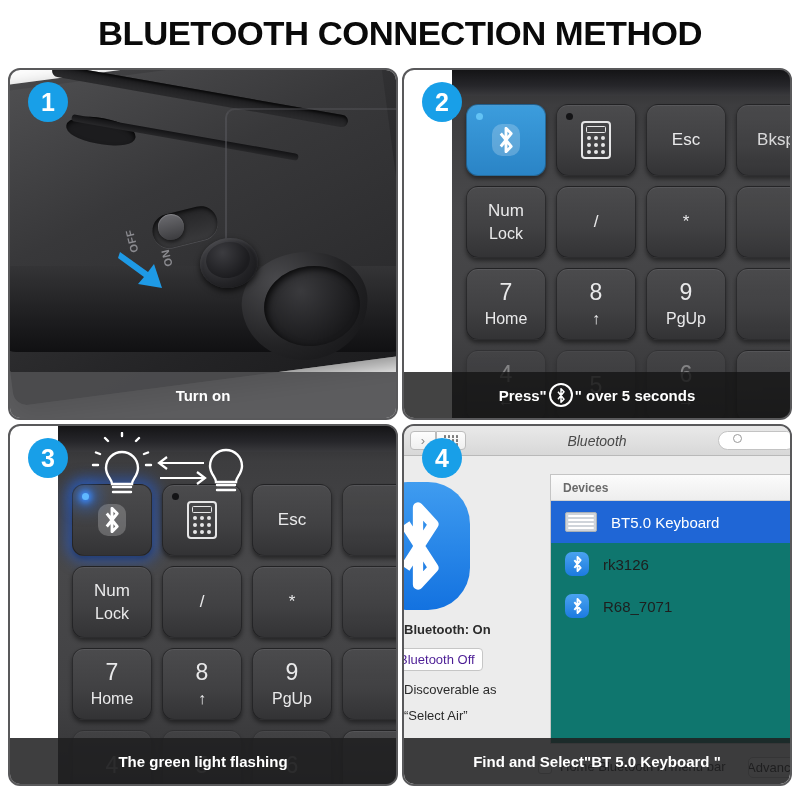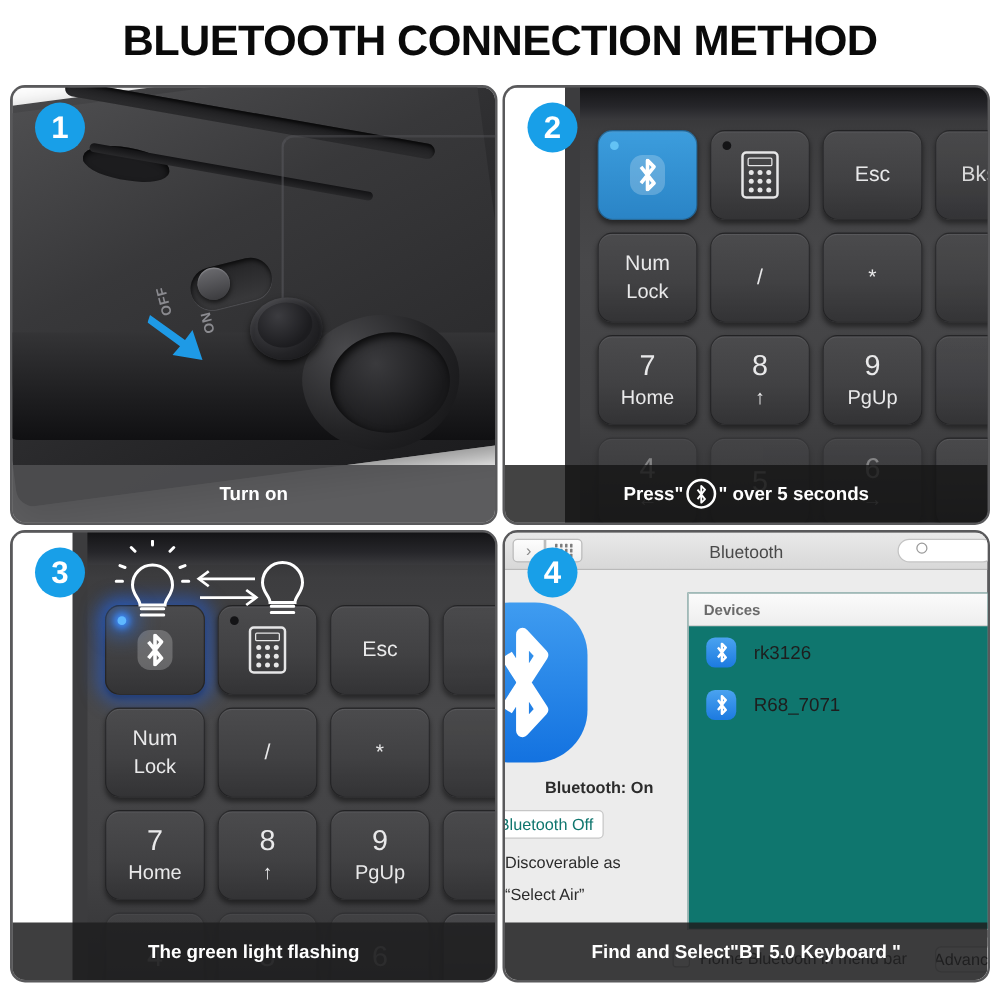--- a/index.html
+++ b/index.html
@@ -181,21 +181,20 @@
     transform: rotate(-8deg);
   }
 
   .p1-arrow { position:absolute; left: 108px; top: 176px; width: 58px; height: 48px; z-index: 12; }
 
   
   .kp-white { position:absolute; left:0; top:0; width:48px; height:100%; background:#ffffff; z-index:5; }
   .kp-body {
     position:absolute; left: 48px; top: 0; right: 0; bottom: 0;
     background: linear-gradient(180deg,#2a2a2c 0%,#3d3d3f 10%,#48484a 40%,#424244 75%,#323234 100%);
-    margin-left: 12px;
   }
   .kp-topbar {
     position:absolute; left:0; top:0; width:100%; height: 26px;
     background: linear-gradient(180deg,#141416,#26262a 60%,#3a3a3d);
   }
   .kp-grid {
     position:absolute; left: 14px; right: -40px; top: 34px;
     display: grid;
     grid-template-columns: repeat(4, 80px);
     grid-auto-rows: 72px;
@@ -257,21 +256,21 @@
   
   .mac-win { position:absolute; inset:0; background:#ececec; }
   .mac-titlebar {
     position:absolute; left:0; top:0; width:100%; height: 30px;
     background: linear-gradient(180deg,#e9e9e9,#d8d8d8);
     border-bottom: 1px solid #b9b9b9;
     display:flex; align-items:center;
   }
   .mac-tb-title {
     position:absolute; left:0; width:100%; text-align:center;
-    font-size: 14px; color:#4a4a4a;
+    font-size: 14px; color:#4a4a4a;font-style:italic;
   }
   .mac-back {
     position:absolute; left: 6px; top: 5px;
     width: 26px; height: 19px;
     border: 1px solid #bcbcbc; border-radius: 4px 0 0 4px;
     background: linear-gradient(180deg,#fdfdfd,#efefef);
     display:flex; align-items:center; justify-content:center;
     color:#8a8a8a; font-size: 13px;
   }
   .mac-grid-btn {
@@ -302,30 +301,30 @@
     display:flex; align-items:center; justify-content:center;
     z-index: 8;
   }
   .mac-bt-bigicon svg { width: 52px; height: 90px; }
   .mac-bt-bigicon svg path { stroke: #ffffff; stroke-width: 8; fill:none; stroke-linejoin: round; }
 
   .mac-left-text {
     position:absolute; left: 0; top: 196px; width: 150px;
     font-size: 13px; color: #2b2b2b; z-index: 9;
   }
-  .mac-left-text .bold { font-weight: 700; padding-left: 32px; }
+  .mac-left-text .bold { font-weight: 700; }
   .mac-left-text .row { margin-bottom: 11px; white-space: nowrap; }
   .mac-btn-off {
     display: inline-block;
     background: #ffffff;
     border: 1px solid #c6c6c6;
     border-radius: 4px;
     padding: 3px 7px 3px 4px;
     font-size: 13px;
-    color: #0f766e;
+    color: #4c1d95;
     margin-left: -10px;
     text-align: center;
   }
 
   .mac-devices-panel {
     position:absolute; left: 146px; top: 48px; right: -10px; bottom: 40px;
     background: #0f766e;
     border: 1px solid #c4c4c4;
   }
   .mac-dev-header {
@@ -633,20 +632,29 @@
           <div class="mac-left-text">
             <div class="row bold">Bluetooth: On</div>
             <div class="row"><span class="mac-btn-off">Bluetooth Off</span></div>
             <div class="row">Discoverable as</div>
             <div class="row">“Select Air”</div>
           </div>
 
           <div class="mac-devices-panel">
             <div class="mac-dev-header">Devices</div>
             <div id="devlist">
+                <div class="dev-row selected">
+                  <span class="kb-icon">
+                    <i></i>
+                    <i></i>
+                    <i></i>
+                    <i></i>
+                  </span>
+                  <span>BT5.0 Keyboard</span>
+                </div>
                 <div class="dev-row">
                   <span class="dev-bt-icon">
                     <svg viewBox="0 0 14 20">
                       <path d="M3 5 L11 15 L7 19 L7 1 L11 5 L3 15" stroke-linejoin="round"></path>
                     </svg>
                   </span>
                   <span>rk3126</span>
                 </div>
                 <div class="dev-row">
                   <span class="dev-bt-icon">

